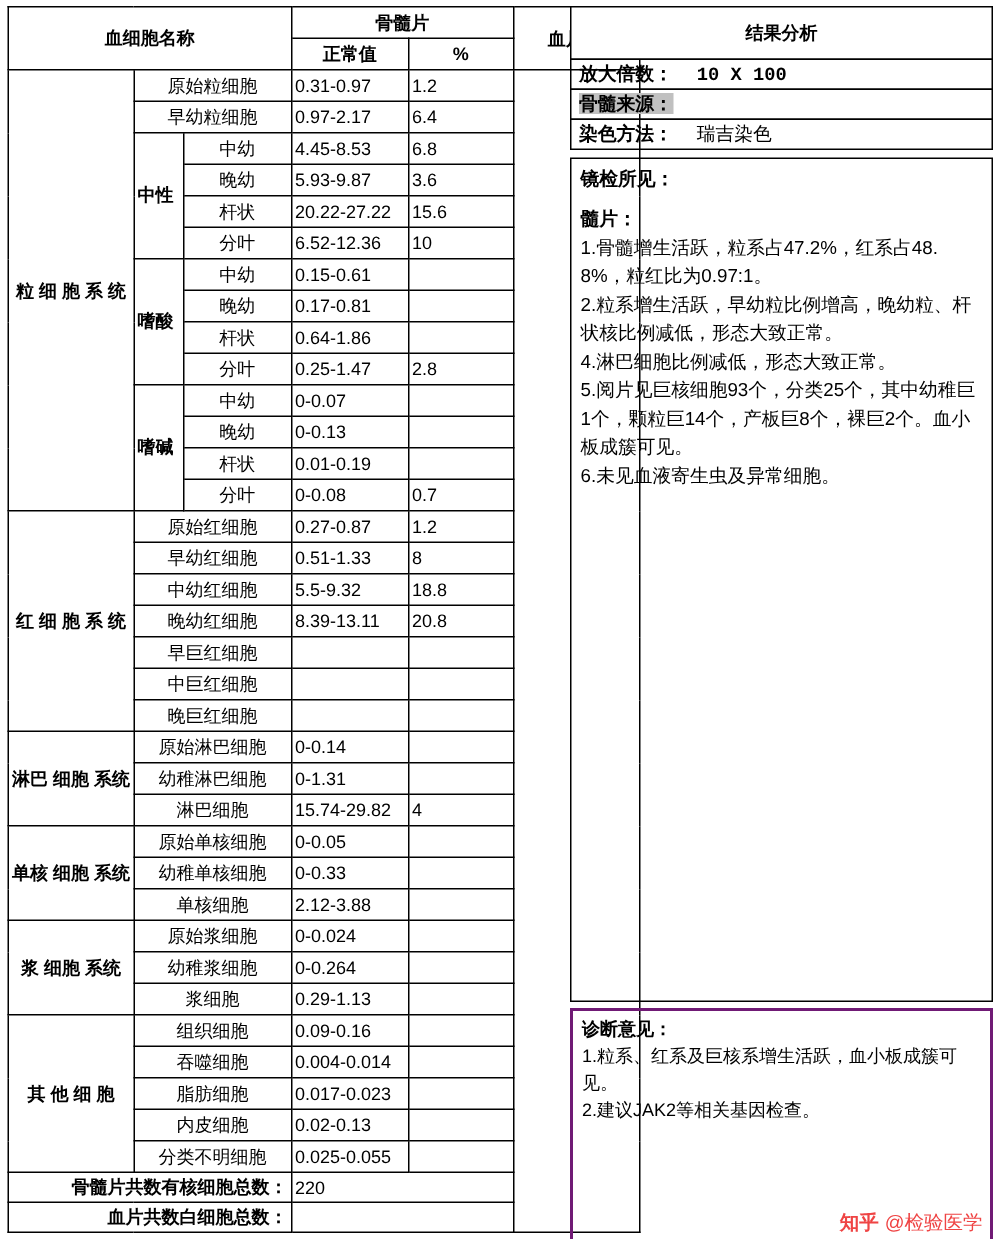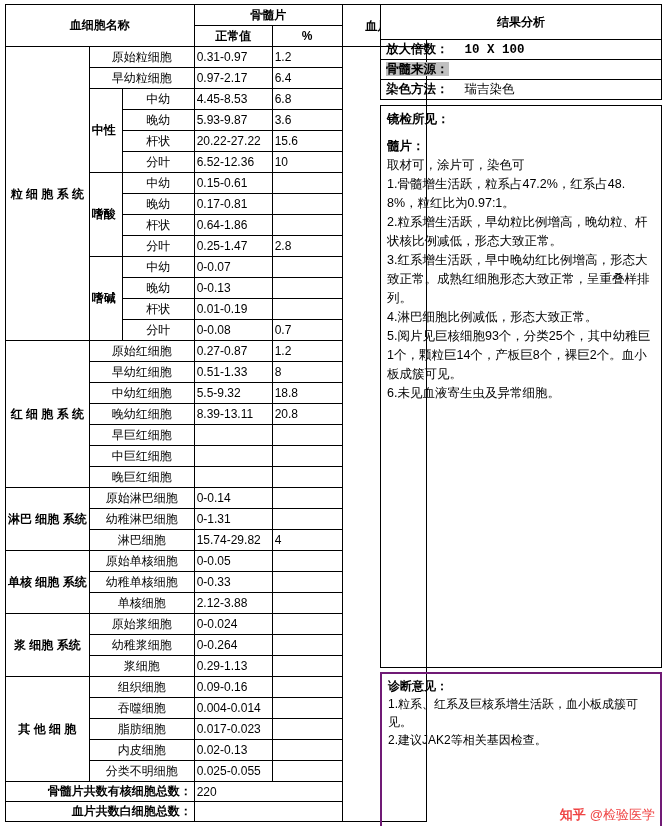--- a/index.html
+++ b/index.html
@@ -307,24 +307,22 @@
       <span class="lbl hl">骨髓来源：</span>
     </div>
     <div class="rp-row">
       <span class="lbl">染色方法：</span><span class="val">瑞吉染色</span>
     </div>
 
     <div class="rp-findings">
       <div class="rp-title">镜检所见：</div>
       <div class="rp-sub">髓片：</div>
       <div id="findings-lines">
-          <div class="fl">取材可，涂片可，染色可</div>
           <div class="fl">1.骨髓增生活跃，粒系占47.2%，红系占48.8%，粒红比为0.97:1。</div>
           <div class="fl">2.粒系增生活跃，早幼粒比例增高，晚幼粒、杆状核比例减低，形态大致正常。</div>
-          <div class="fl">3.红系增生活跃，早中晚幼红比例增高，形态大致正常。成熟红细胞形态大致正常，呈重叠样排列。</div>
           <div class="fl">4.淋巴细胞比例减低，形态大致正常。</div>
           <div class="fl">5.阅片见巨核细胞93个，分类25个，其中幼稚巨1个，颗粒巨14个，产板巨8个，裸巨2个。血小板成簇可见。</div>
           <div class="fl">6.未见血液寄生虫及异常细胞。</div>
         </div>
     </div>
 
     <div class="rp-diagnosis">
       <div class="rp-title">诊断意见：</div>
       <div id="diagnosis-lines">
           <div class="fl">1.粒系、红系及巨核系增生活跃，血小板成簇可见。</div>

